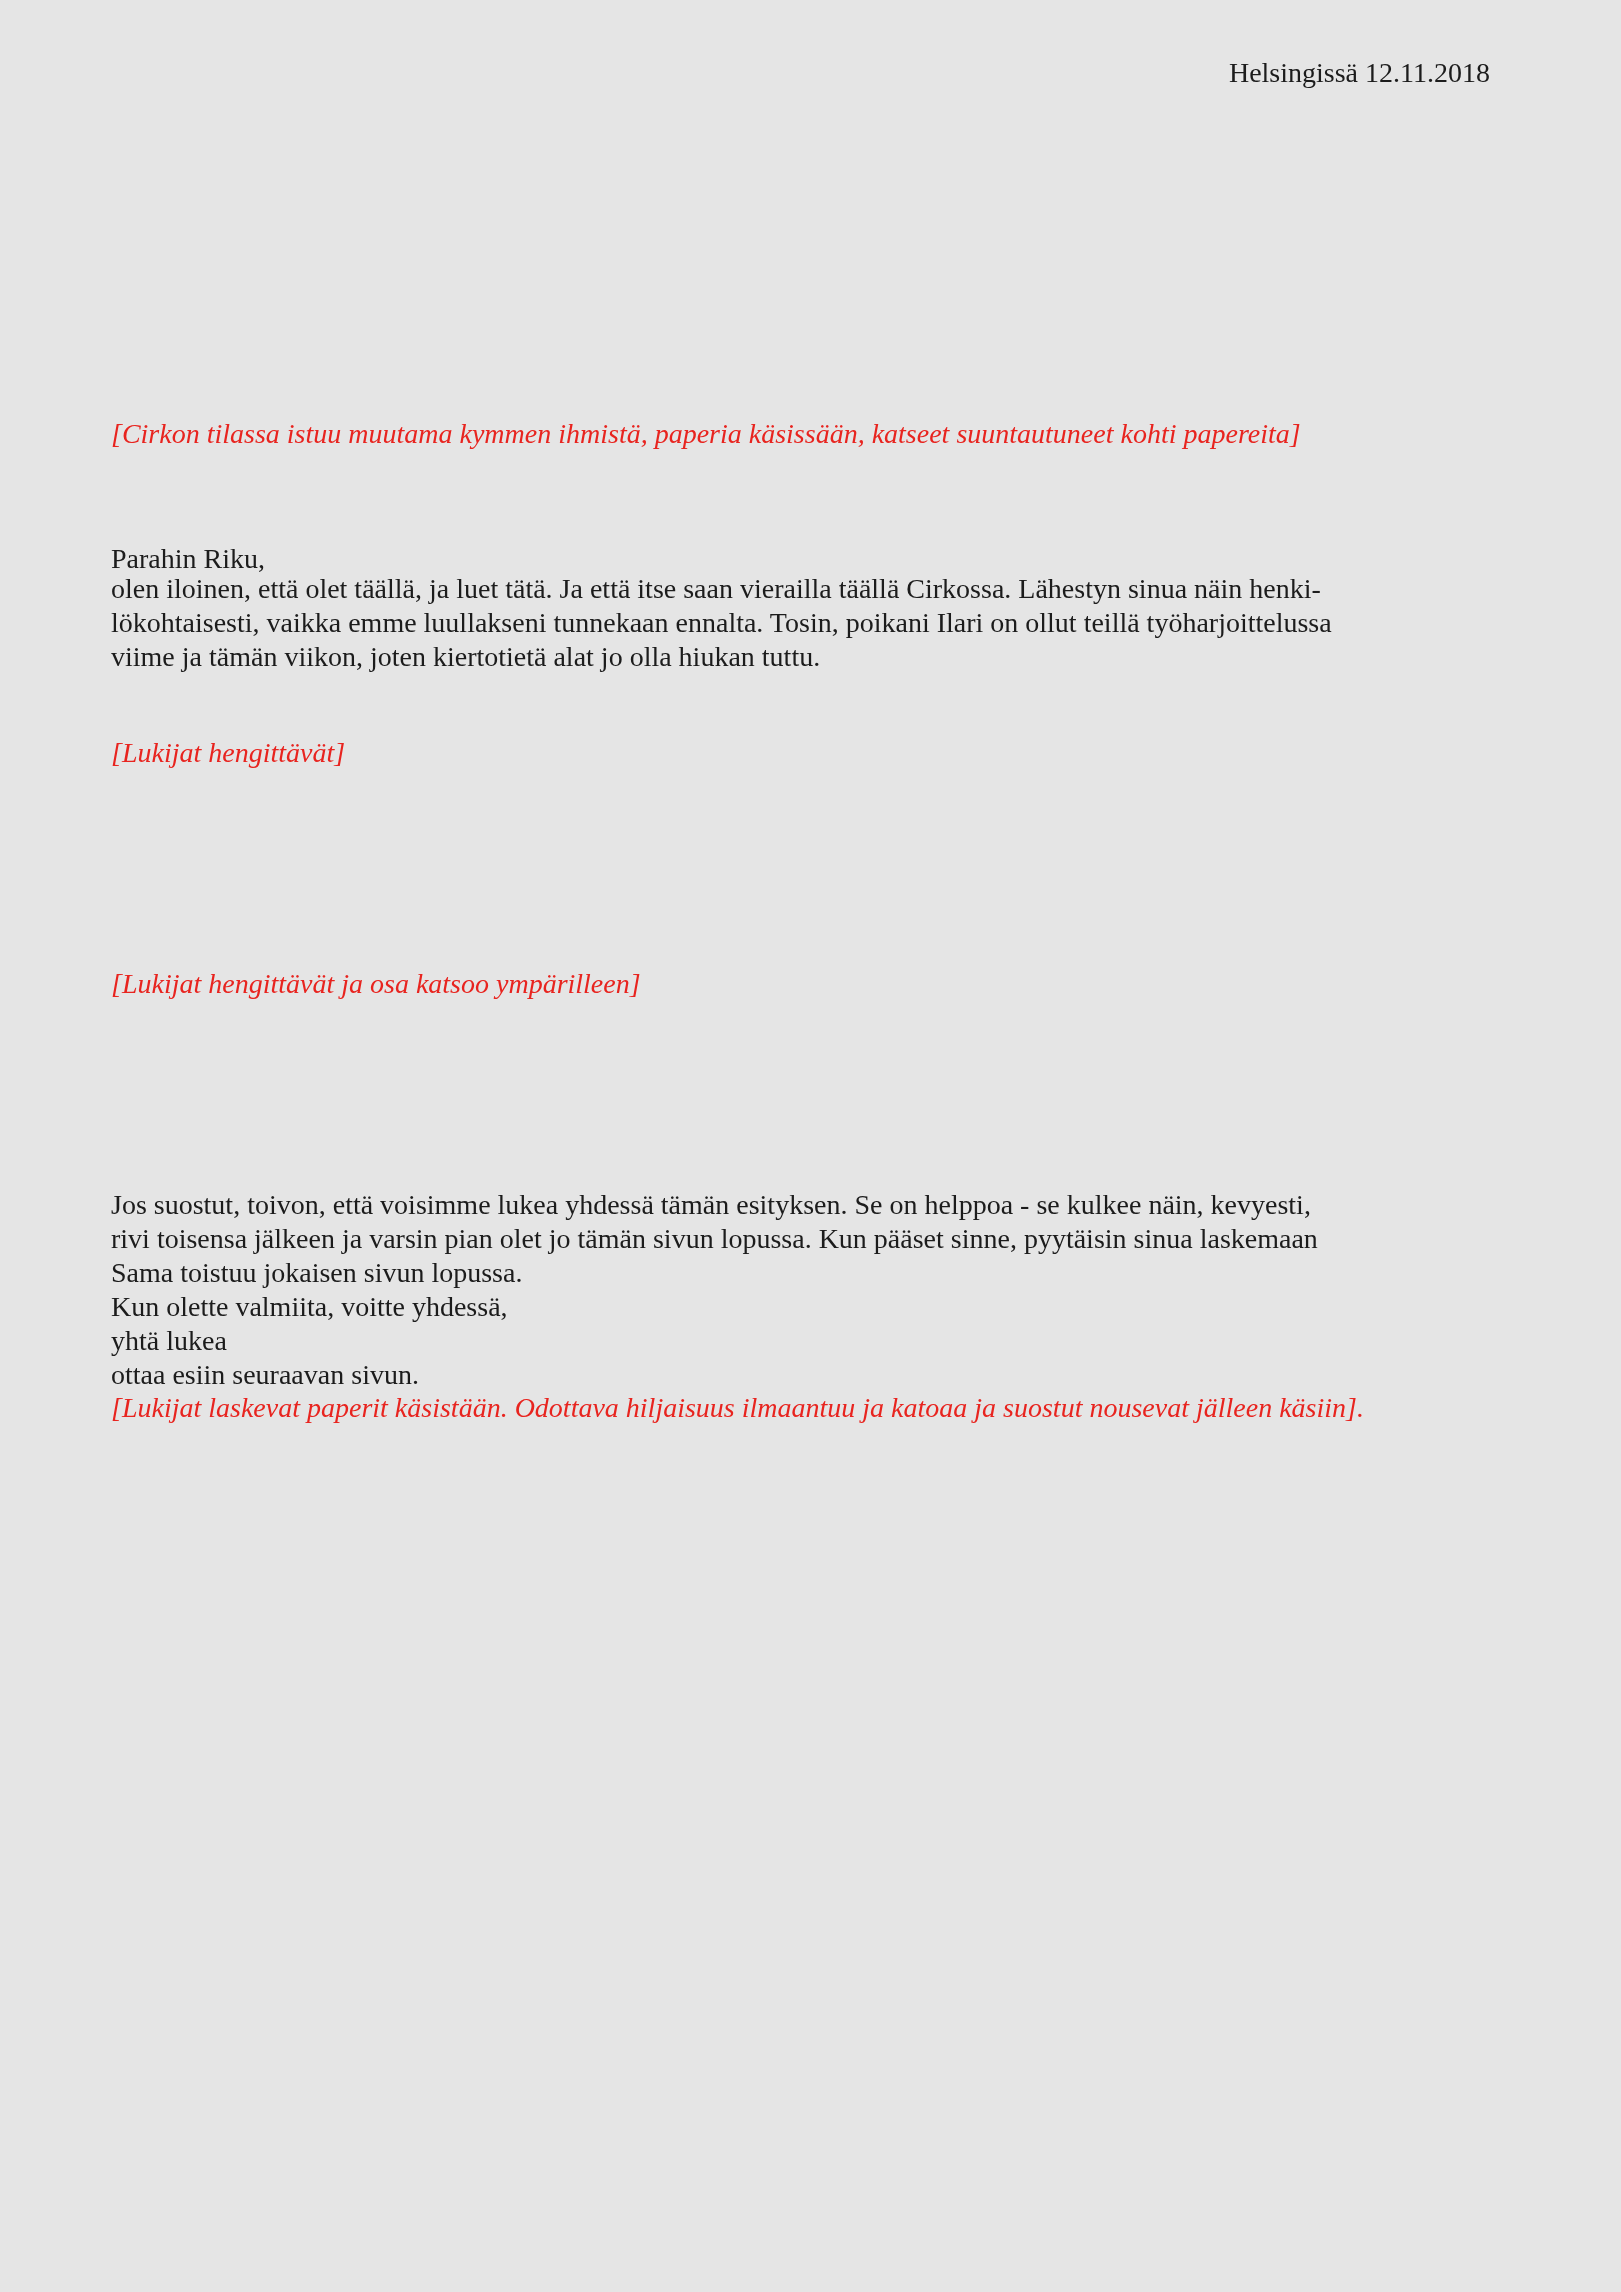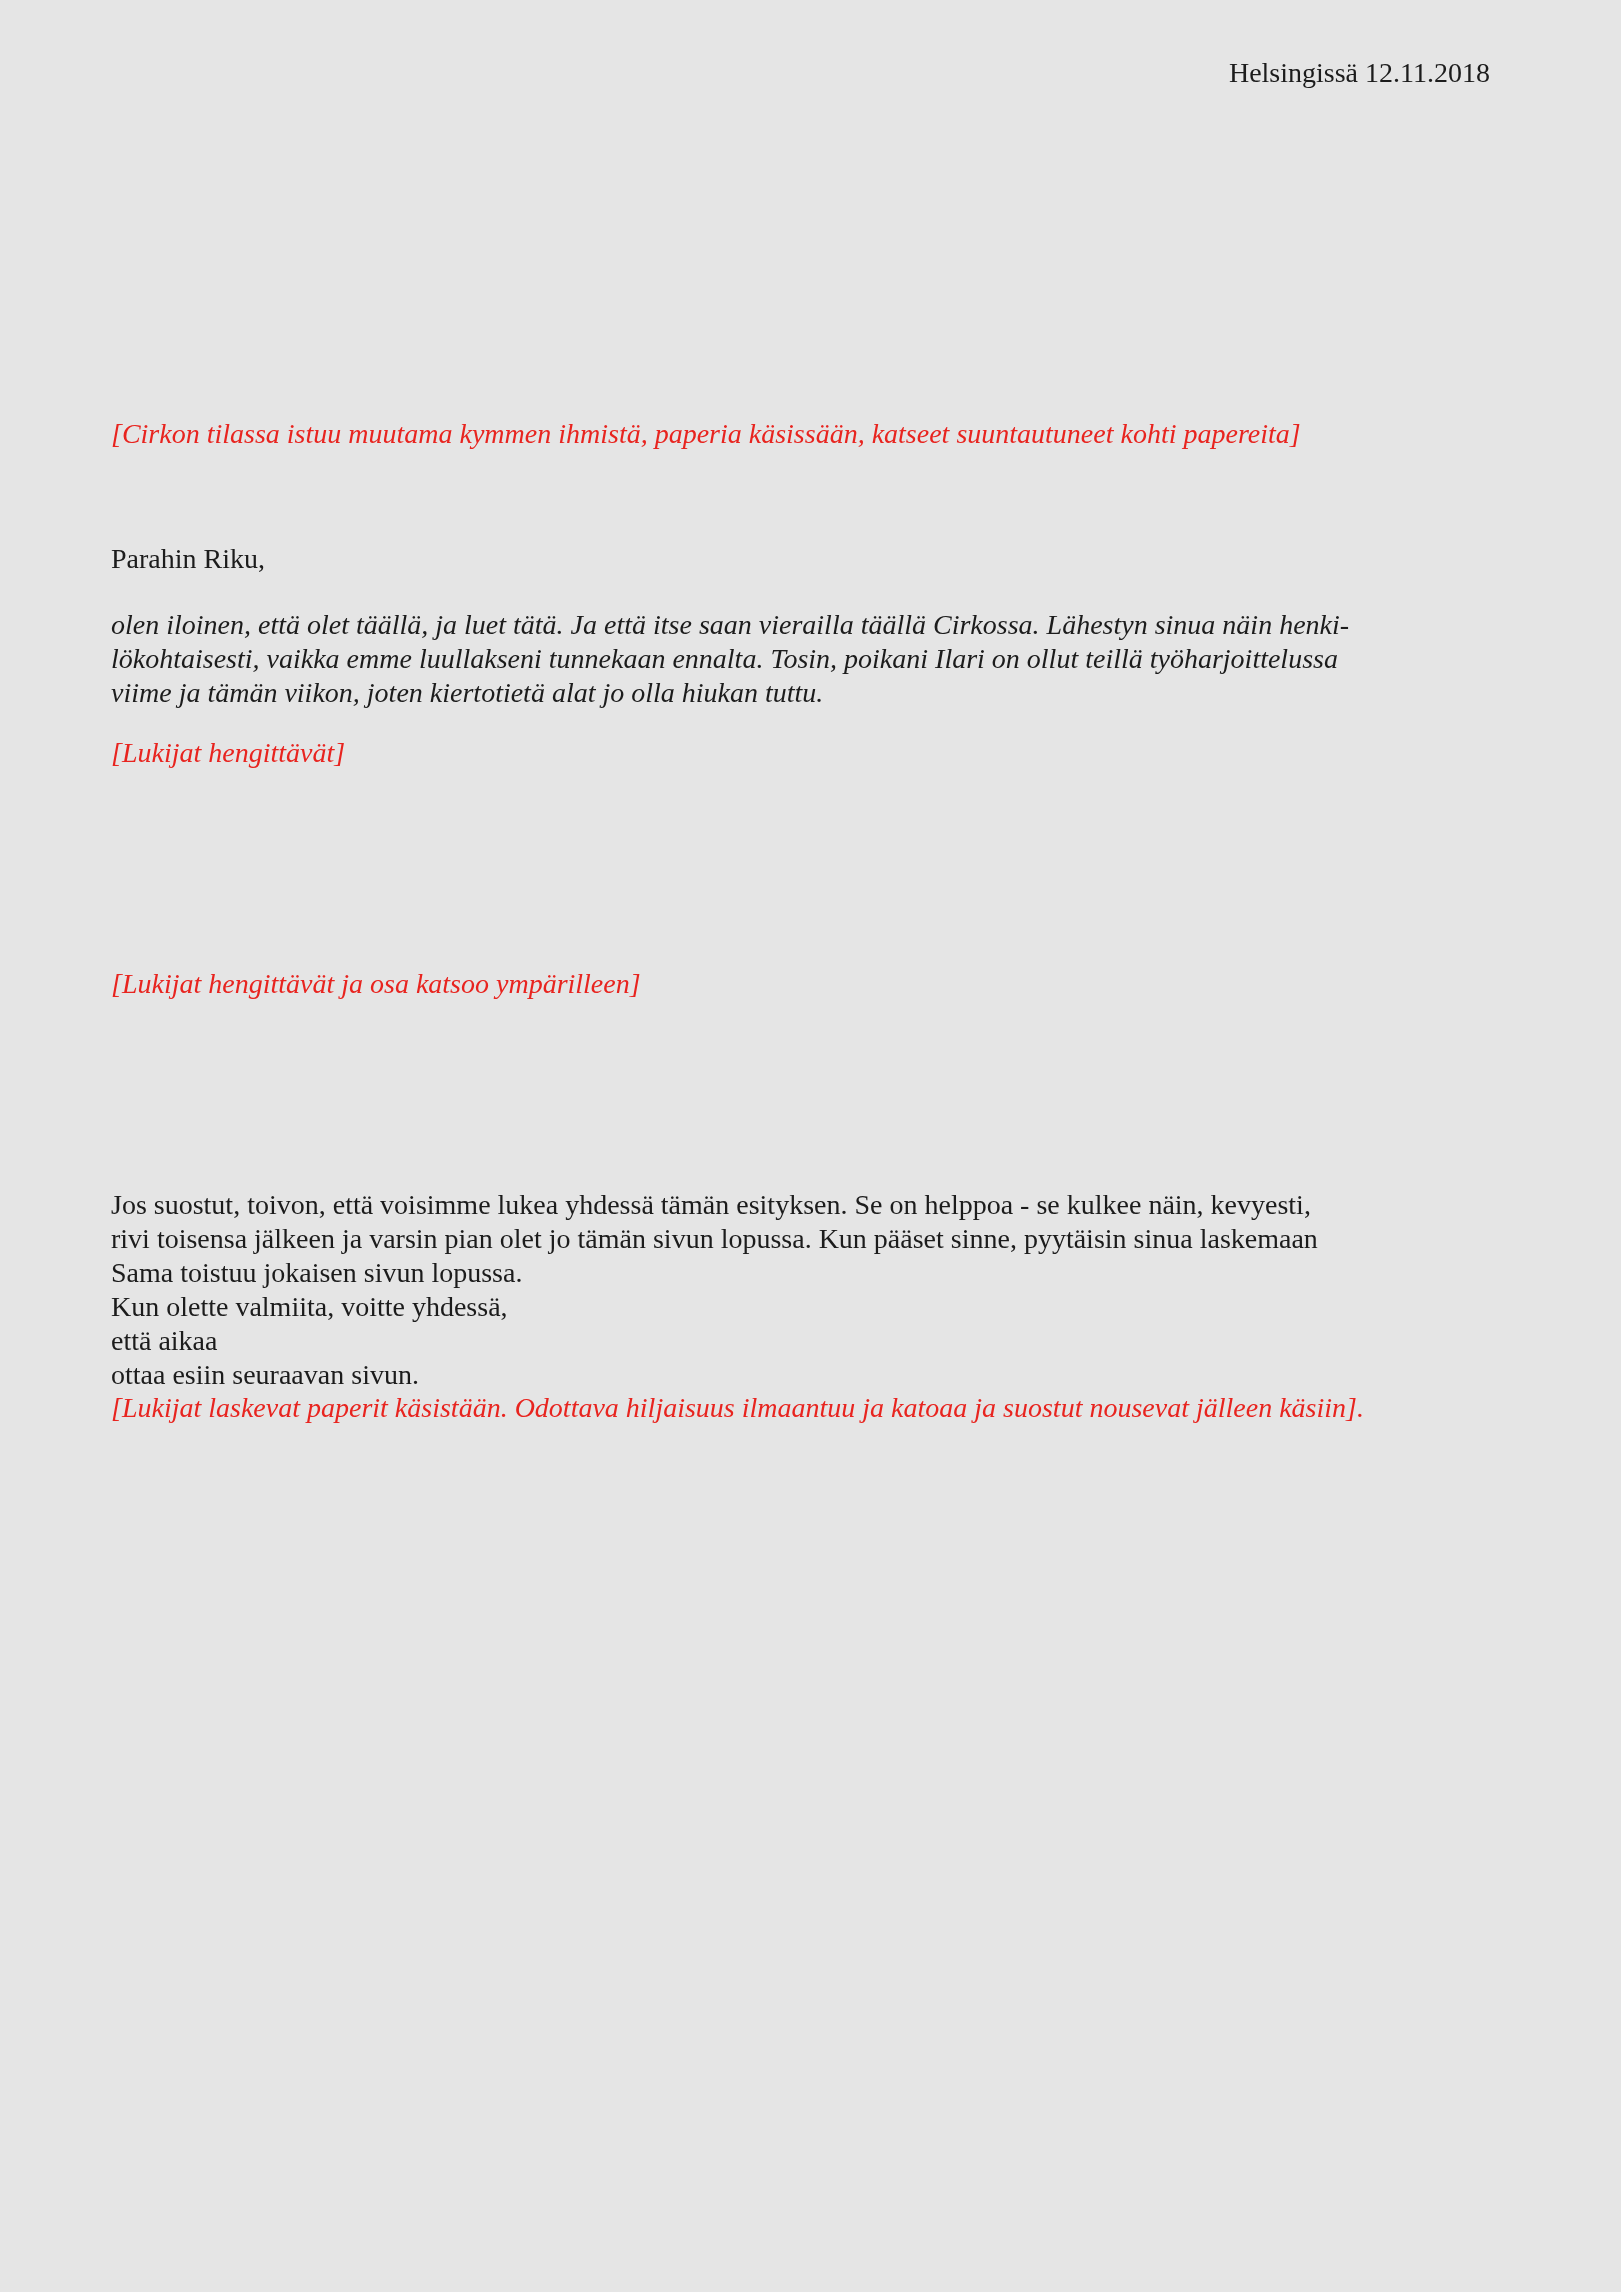--- a/index.html
+++ b/index.html
@@ -35,21 +35,21 @@
     color: var(--stage-red, #e8241f);
     font-style: italic;
     white-space: nowrap;
   }
   .line {
     line-height: 34px;
     white-space: nowrap;
   }
   .pos-stage-opening { top: 418px; }
   .pos-salutation    { top: 543px; }
-  .pos-para1         { top: 608px; font-style: italic; }
+  .pos-para1         { top: 572px; }
   .pos-stage-breath1 { top: 737px; }
   .pos-para2         { top: 835px; }
   .pos-stage-breath2 { top: 968px; }
   .pos-para3         { top: 1188px; }
   .pos-stage-closing { top: 1392px; }
 </style>
 </head>
 <body>
 
 <div class="page">
@@ -69,20 +69,20 @@
   <div class="block stage pos-stage-breath1">[Lukijat hengittävät]</div>
 
 
   <div class="block stage pos-stage-breath2">[Lukijat hengittävät ja osa katsoo ympärilleen]</div>
 
   <div class="block pos-para3">
     <div class="line">Jos suostut, toivon, että voisimme lukea yhdessä tämän esityksen. Se on helppoa - se kulkee näin, kevyesti,</div>
     <div class="line">rivi toisensa jälkeen ja varsin pian olet jo tämän sivun lopussa. Kun pääset sinne, pyytäisin sinua laskemaan</div>
     <div class="line">Sama toistuu jokaisen sivun lopussa.</div>
     <div class="line">Kun olette valmiita, voitte yhdessä,</div>
-    <div class="line">että aikaa</div>
+    <div class="line">yhtä lukea</div>
     <div class="line">ottaa esiin seuraavan sivun.</div>
   </div>
 
   <div class="block stage pos-stage-closing">[Lukijat laskevat paperit käsistään. Odottava hiljaisuus ilmaantuu ja katoaa ja suostut nousevat jälleen käsiin].</div>
 
 </div>
 
 
 </body></html>

